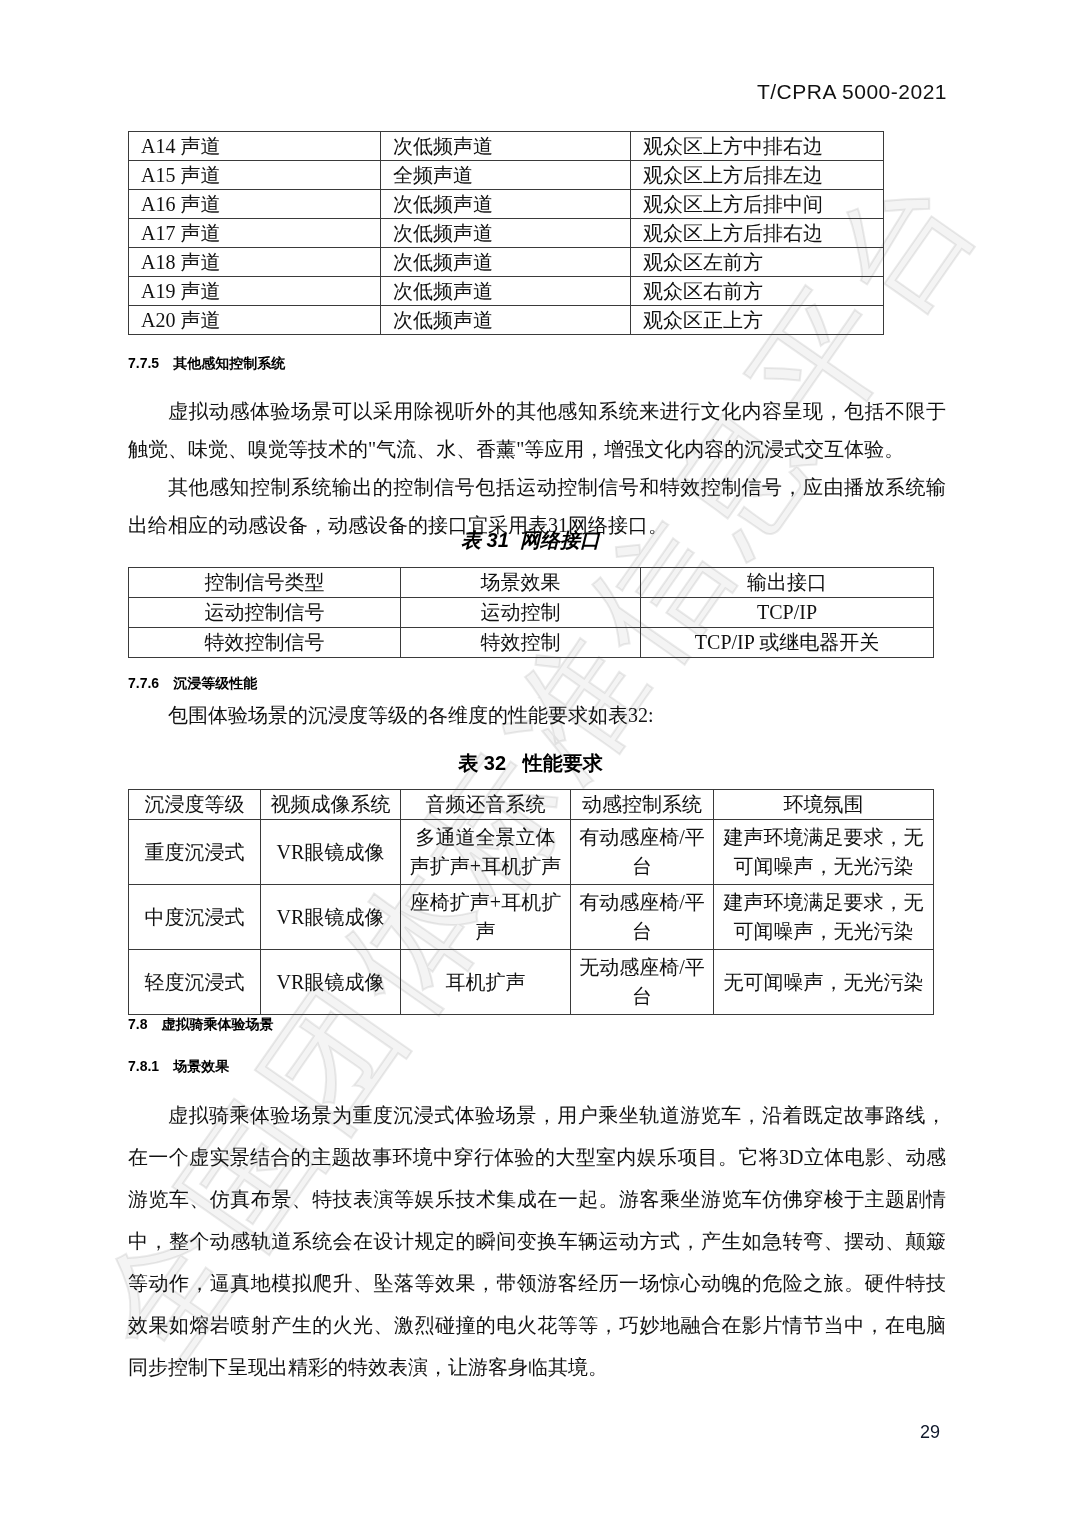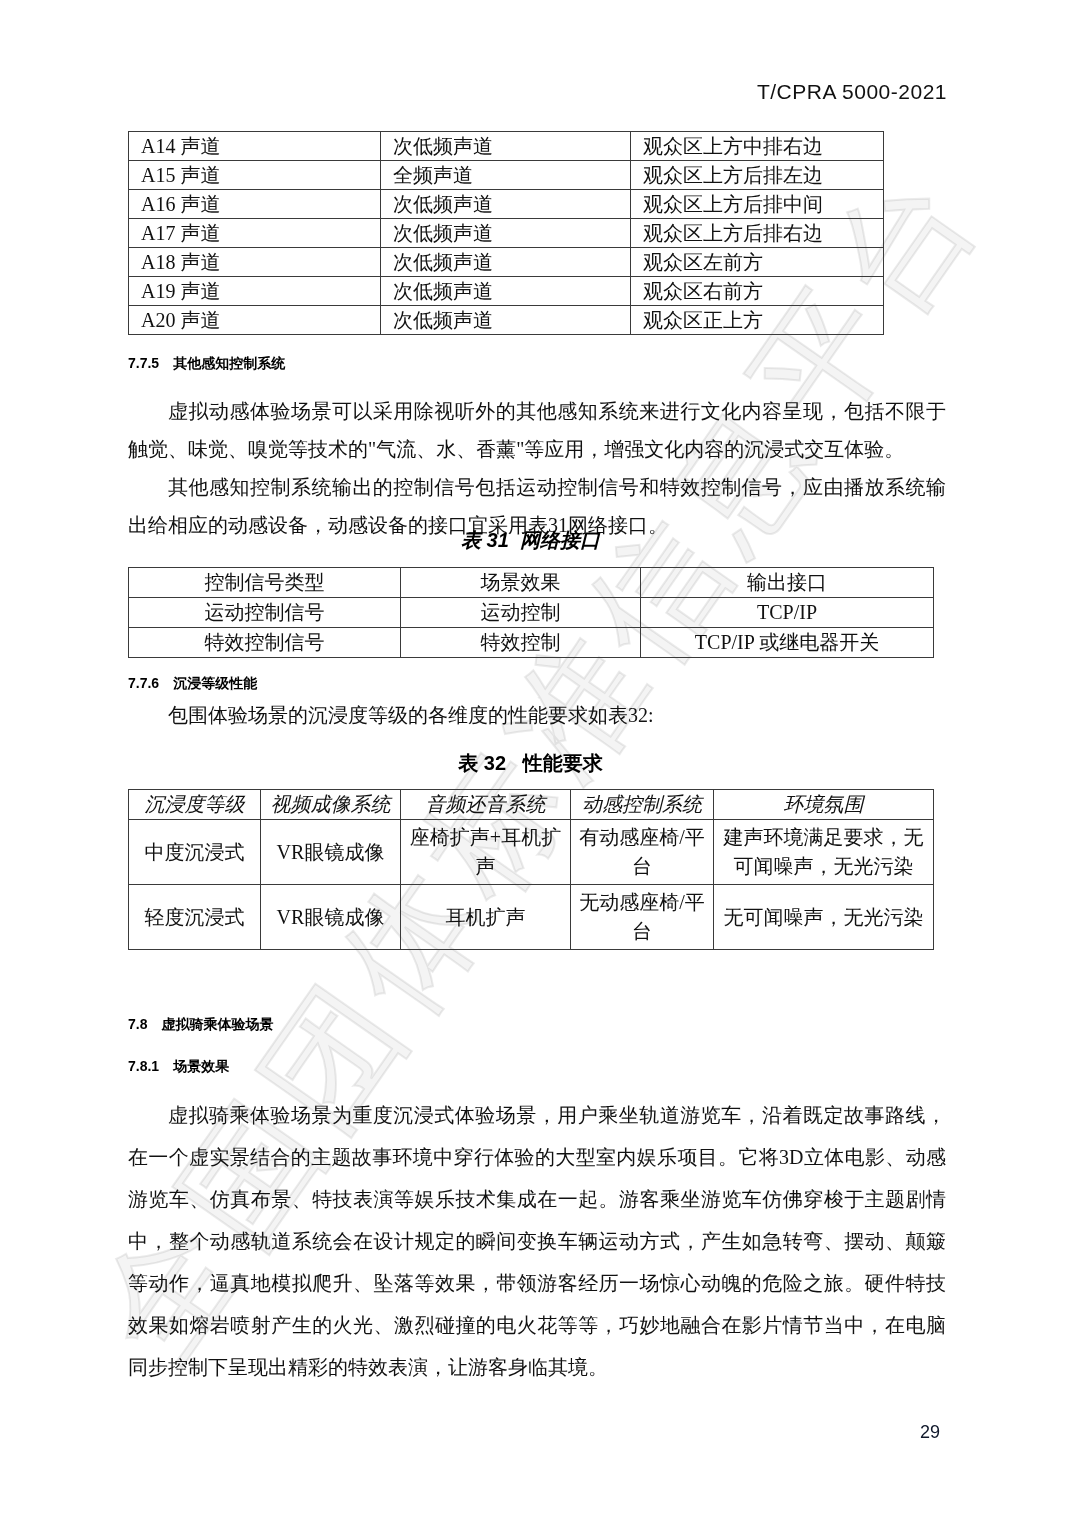--- a/index.html
+++ b/index.html
@@ -22,21 +22,21 @@
     font-family:"Liberation Sans","DejaVu Sans",sans-serif;
     font-size:21px; letter-spacing:0.5px; color:#111;
   }
   table { border-collapse:collapse; position:absolute; left:128px; table-layout:fixed; }
   td, th { border:1px solid #3a3a3a; font-size:20px; color:#111; font-weight:normal; }
   #tbl-channels { top:131px; width:755px; }
   #tbl-channels td { height:29px; text-align:left; padding:0 4px 0 12px; }
   #tbl-31 { top:567px; width:805px; }
   #tbl-31 td, #tbl-31 th { height:30px; text-align:center; padding:0 17px; }
   #tbl-32 { top:789px; width:805px; }
-  #tbl-32 th { height:30px; text-align:center; padding:0 4px;font-style:italic; }
+  #tbl-32 th { height:30px; text-align:center; padding:0 4px; }
   #tbl-32 td { text-align:center; padding:3px 6px; line-height:29px; }
   .sec-h {
     position:absolute; left:128px;
     font-family:"Liberation Sans","DejaVu Sans",sans-serif;
     font-weight:bold; font-size:14px; color:#000; white-space:nowrap;
   }
   .sec-h .num { margin-right:14px; }
   .para {
     position:absolute; left:128px; width:818px;
     font-size:20px; line-height:38px; text-align:justify;
@@ -169,20 +169,27 @@
       </colgroup>
     <tbody>
       <tr>
         <th>沉浸度等级</th>
         <th>视频成像系统</th>
         <th>音频还音系统</th>
         <th>动感控制系统</th>
         <th>环境氛围</th>
       </tr>
       <tr>
+        <td>重度沉浸式</td>
+        <td>VR眼镜成像</td>
+        <td>多通道全景立体声扩声+耳机扩声</td>
+        <td>有动感座椅/平台</td>
+        <td>建声环境满足要求，无可闻噪声，无光污染</td>
+      </tr>
+      <tr>
         <td>中度沉浸式</td>
         <td>VR眼镜成像</td>
         <td>座椅扩声+耳机扩声</td>
         <td>有动感座椅/平台</td>
         <td>建声环境满足要求，无可闻噪声，无光污染</td>
       </tr>
       <tr>
         <td>轻度沉浸式</td>
         <td>VR眼镜成像</td>
         <td>耳机扩声</td>

